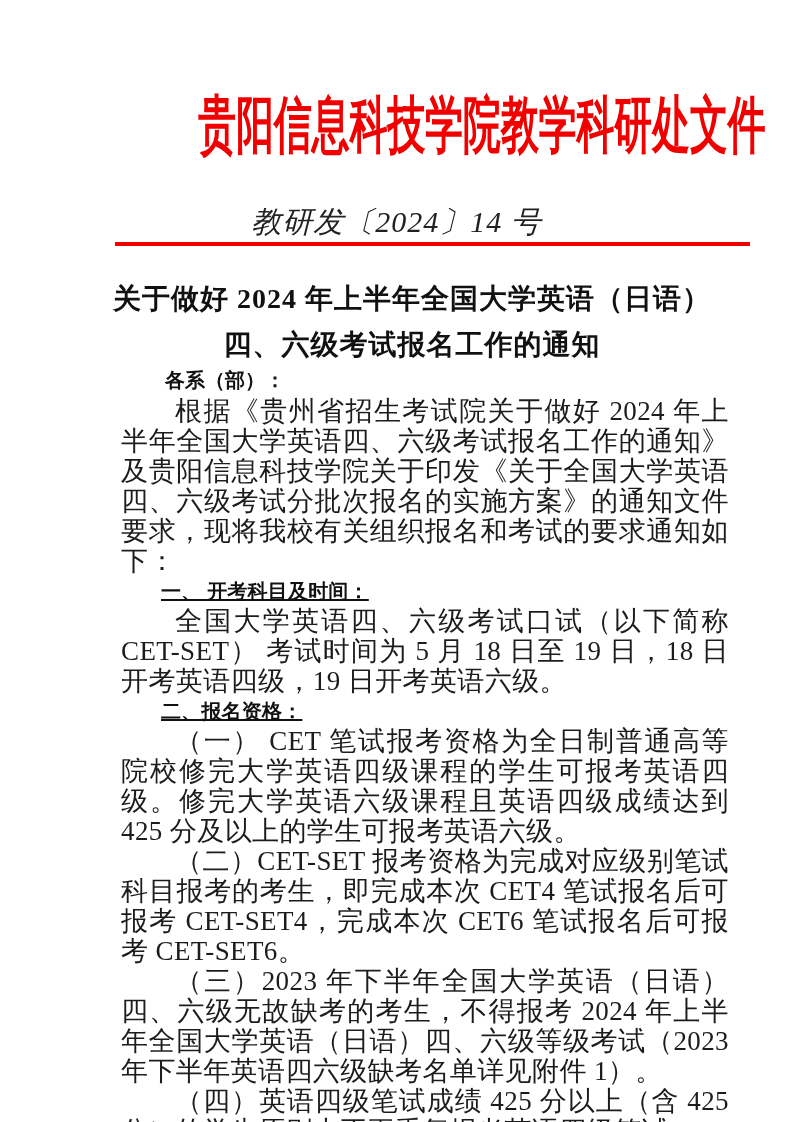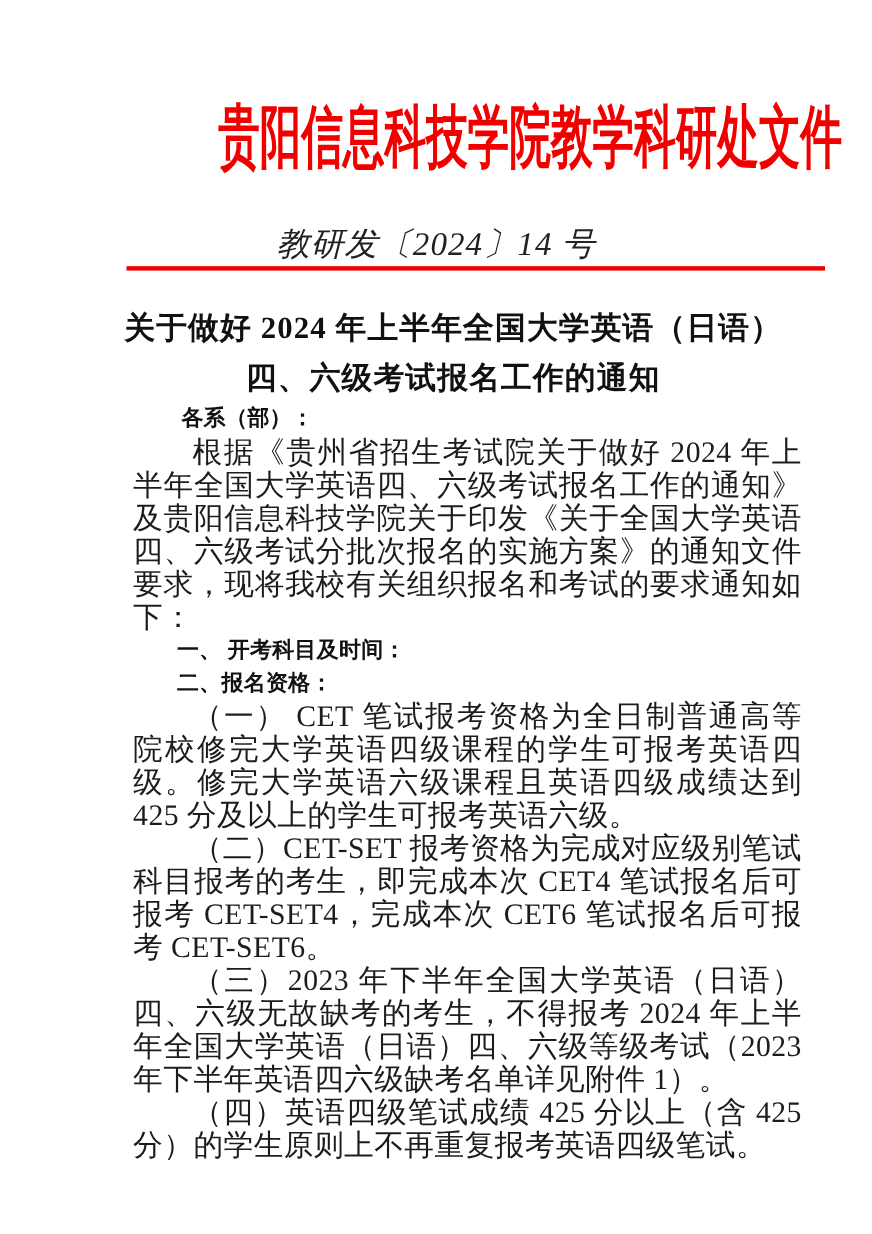--- a/index.html
+++ b/index.html
@@ -91,20 +91,21 @@
     text-align: justify;
     text-justify: inter-ideograph;
     color: var(--ink);
   }
   .para.heading {
     font-family: "Liberation Sans", "DejaVu Sans", sans-serif;
     font-weight: 700;
     letter-spacing: 0.2px;
     font-size: 20px;
     color: #111;
+    text-decoration: underline;
   }
 </style>
 </head>
 <body>
 
 <div class="page">
 
   <div class="letterhead">
     <span class="stretch">贵阳信息科技学院教学科研处文件</span>
   </div>
@@ -116,20 +117,21 @@
   <div class="doc-title">
     <div>关于做好 2024 年上半年全国大学英语（日语）</div>
     <div>四、六级考试报名工作的通知</div>
   </div>
 
   <div class="body-col">
     <div class="salutation">各系（部）：</div>
     <div>
         <p class="para">根据《贵州省招生考试院关于做好 2024 年上半年全国大学英语四、六级考试报名工作的通知》及贵阳信息科技学院关于印发《关于全国大学英语四、六级考试分批次报名的实施方案》的通知文件要求，现将我校有关组织报名和考试的要求通知如下：</p>
         <p class="para heading">一、 开考科目及时间：</p>
+        <p class="para">全国大学英语四、六级考试口试（以下简称 CET-SET） 考试时间为 5 月 18 日至 19 日，18 日开考英语四级，19 日开考英语六级。</p>
         <p class="para heading">二、报名资格：</p>
         <p class="para">（一） CET 笔试报考资格为全日制普通高等院校修完大学英语四级课程的学生可报考英语四级。修完大学英语六级课程且英语四级成绩达到 425 分及以上的学生可报考英语六级。</p>
         <p class="para">（二）CET-SET 报考资格为完成对应级别笔试科目报考的考生，即完成本次 CET4 笔试报名后可报考 CET-SET4，完成本次 CET6 笔试报名后可报考 CET-SET6。</p>
         <p class="para">（三）2023 年下半年全国大学英语（日语）四、六级无故缺考的考生，不得报考 2024 年上半年全国大学英语（日语）四、六级等级考试（2023 年下半年英语四六级缺考名单详见附件 1）。</p>
         <p class="para">（四）英语四级笔试成绩 425 分以上（含 425 分）的学生原则上不再重复报考英语四级笔试。</p>
       </div>
   </div>
 
 </div>
 

